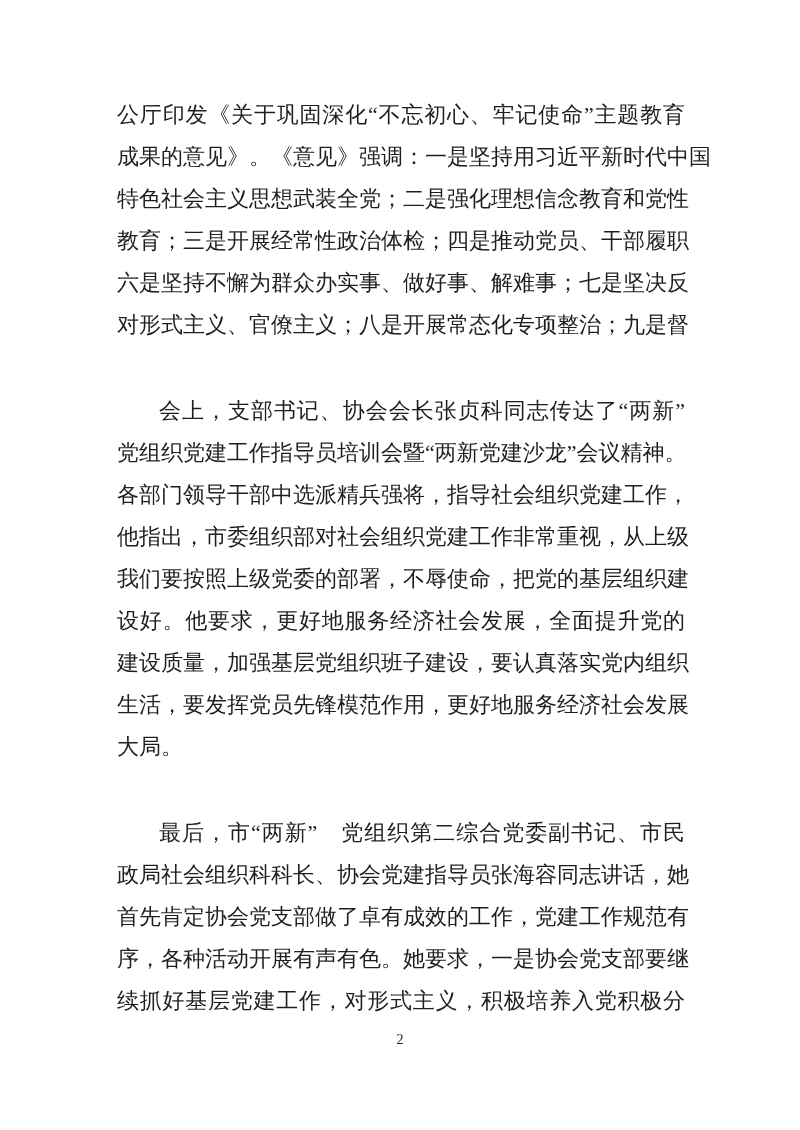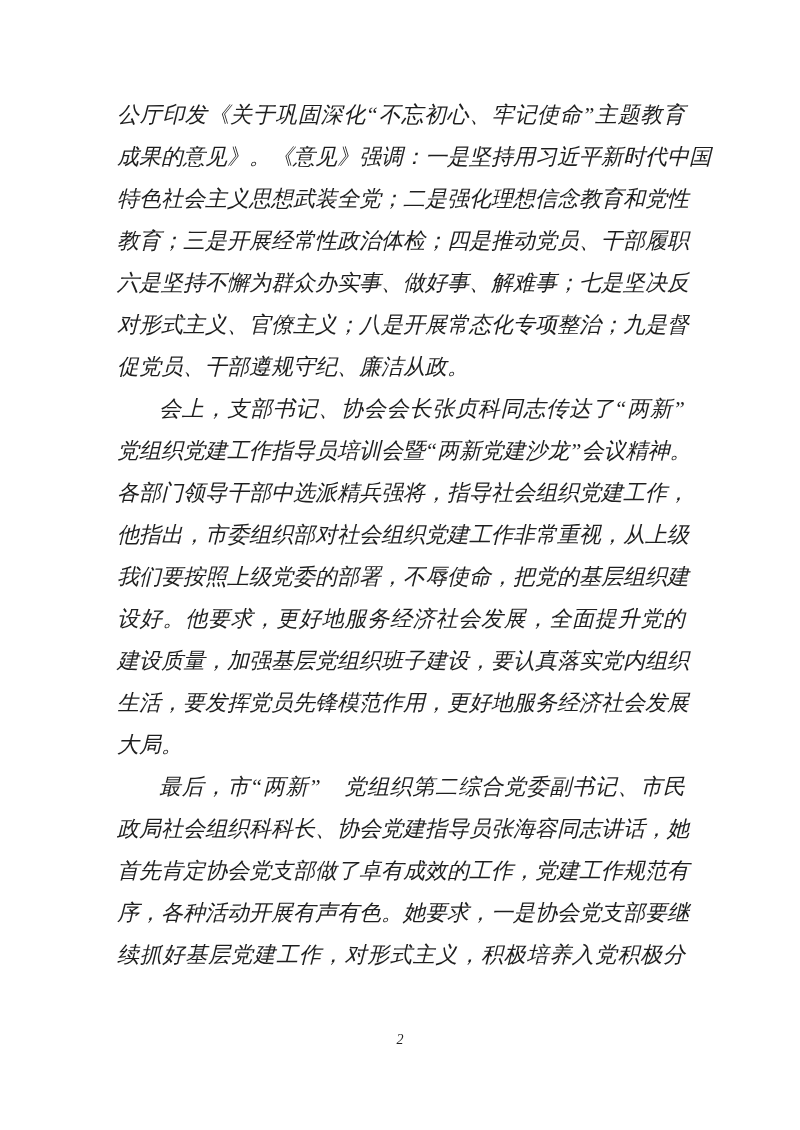--- a/index.html
+++ b/index.html
@@ -8,21 +8,20 @@
     background: #ffffff;
   }
   .page {
     position: relative;
     width: 800px;
     height: 1130px;
     background: #ffffff;
     overflow: hidden;
     font-family: "Liberation Serif", "DejaVu Serif", serif;
     color: #1e1e1e;
-    font-style: italic;
   }
   .doc-body {
     position: absolute;
     left: 117px;
     top: 94px;
     width: 568px;
   }
   .paragraph {
     margin: 0;
     padding: 0;
@@ -36,20 +35,21 @@
     text-justify: inter-character;
     overflow: visible;
     white-space: nowrap;
   }
   .doc-line.para-end {
     text-align: left;
     text-align-last: left;
   }
   .doc-line.indent {
     text-indent: 42px;
+    margin-top: 44px;
   }
   .page-footer {
     position: absolute;
     left: 0;
     top: 1030px;
     width: 100%;
     text-align: center;
   }
   .page-number {
     font-family: "Liberation Serif", "DejaVu Serif", serif;
@@ -64,21 +64,20 @@
 
   <main class="doc-body">
 
     <div class="paragraph">
       <div class="doc-line">公厅印发《关于巩固深化“不忘初心、牢记使命”主题教育</div>
       <div class="doc-line">成果的意见》。《意见》强调：一是坚持用习近平新时代中国</div>
       <div class="doc-line">特色社会主义思想武装全党；二是强化理想信念教育和党性</div>
       <div class="doc-line">教育；三是开展经常性政治体检；四是推动党员、干部履职</div>
       <div class="doc-line">六是坚持不懈为群众办实事、做好事、解难事；七是坚决反</div>
       <div class="doc-line">对形式主义、官僚主义；八是开展常态化专项整治；九是督</div>
-      <div class="doc-line para-end">促党员、干部遵规守纪、廉洁从政。</div>
     </div>
 
     <div class="paragraph">
       <div class="doc-line indent">会上，支部书记、协会会长张贞科同志传达了“两新”</div>
       <div class="doc-line">党组织党建工作指导员培训会暨“两新党建沙龙”会议精神。</div>
       <div class="doc-line">各部门领导干部中选派精兵强将，指导社会组织党建工作，</div>
       <div class="doc-line">他指出，市委组织部对社会组织党建工作非常重视，从上级</div>
       <div class="doc-line">我们要按照上级党委的部署，不辱使命，把党的基层组织建</div>
       <div class="doc-line">设好。他要求，更好地服务经济社会发展，全面提升党的</div>
       <div class="doc-line">建设质量，加强基层党组织班子建设，要认真落实党内组织</div>

